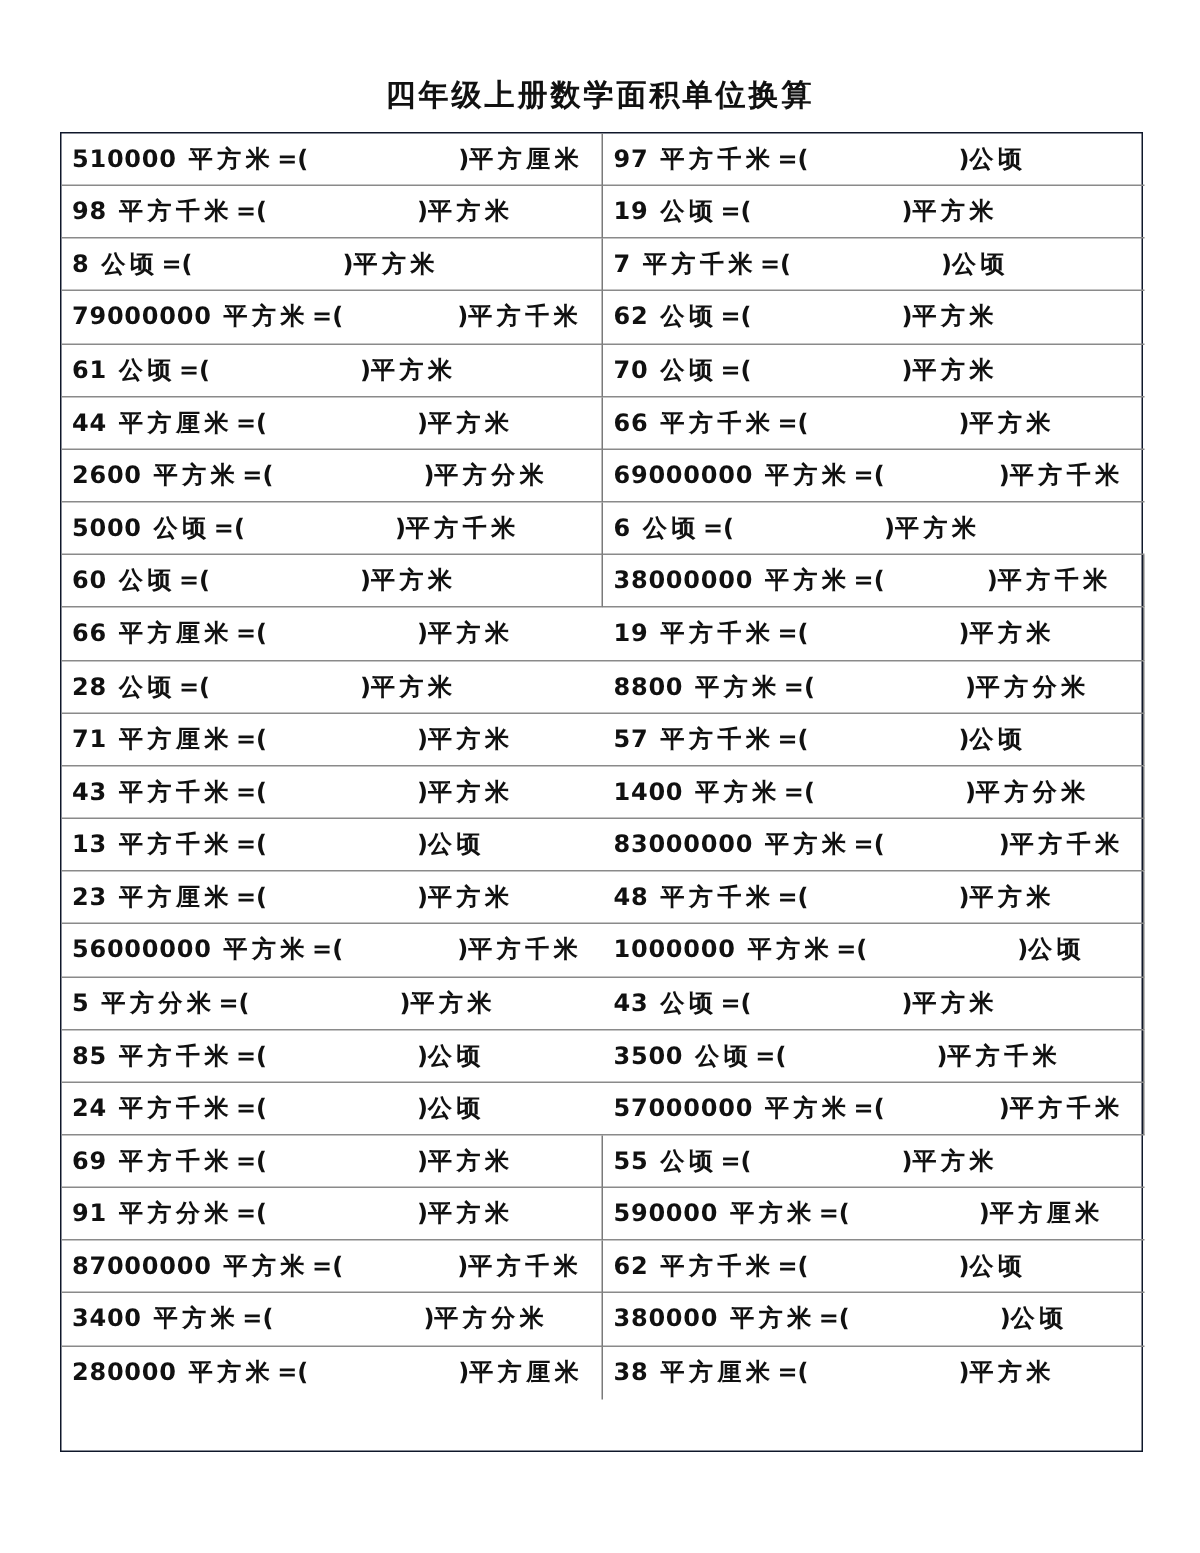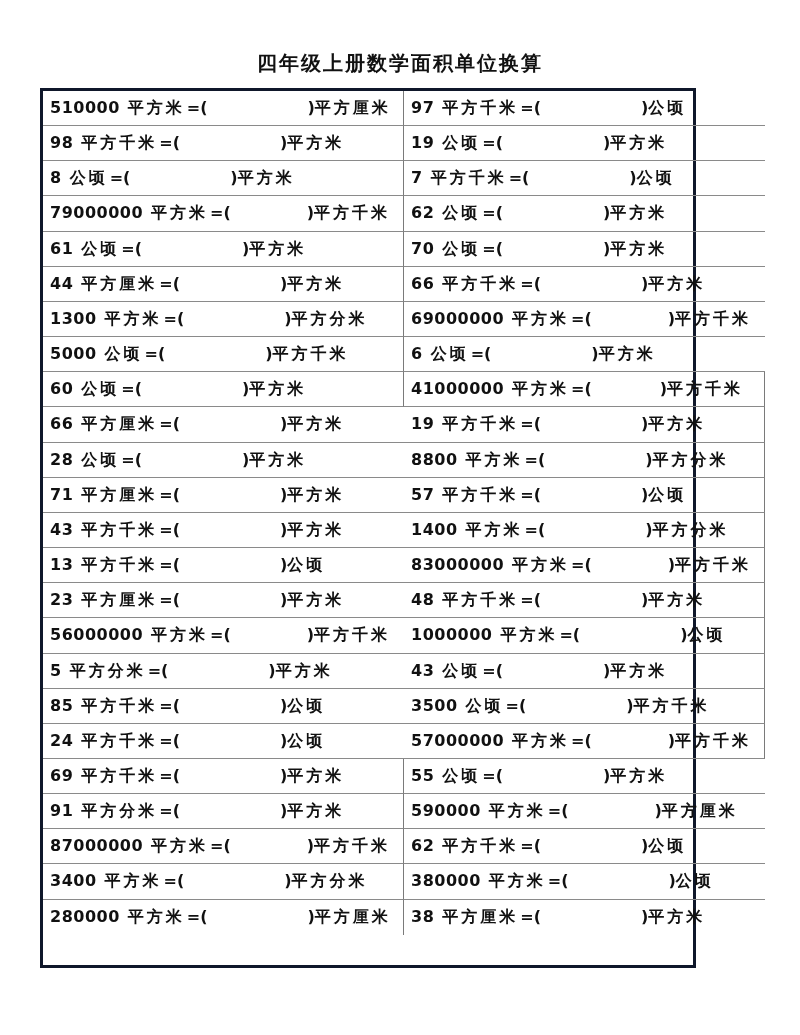--- a/index.html
+++ b/index.html
@@ -23,23 +23,23 @@
     text-align: center;
     font-size: 20px;
     font-weight: bold;
     letter-spacing: 2px;
     line-height: 30px;
   }
   .sheet {
     position: absolute;
     left: 40px;
     top: 88px;
-    width: 656px;
+    width: 722px;
     height: 880px;
-    border: 3px solid #0f172a;
+    border: 1px solid #0f172a;
     box-sizing: border-box;
     display: grid;
     grid-template-columns: 361px 361px;
     grid-auto-rows: 35.16px;
     text-align: center;
   }
   .cell {
     position: relative;
     border-bottom: 1px solid #8a8a8a;
     box-sizing: border-box;
@@ -102,36 +102,36 @@
     <div class="cell">
       <div class="q"><span class="num">70</span><span class="from">公顷</span><span class="eq">=</span><span>(</span><span class="blank" style="width: 100px;"></span><span>)</span><span class="to">平方米</span></div>
     </div>
     <div class="cell left">
       <div class="q"><span class="num">44</span><span class="from">平方厘米</span><span class="eq">=</span><span>(</span><span class="blank" style="width: 100px;"></span><span>)</span><span class="to">平方米</span></div>
     </div>
     <div class="cell">
       <div class="q"><span class="num">66</span><span class="from">平方千米</span><span class="eq">=</span><span>(</span><span class="blank" style="width: 100px;"></span><span>)</span><span class="to">平方米</span></div>
     </div>
     <div class="cell left">
-      <div class="q"><span class="num">1300</span><span class="from">平方米</span><span class="eq">=</span><span>(</span><span class="blank" style="width: 100px;"></span><span>)</span><span class="to">平方分米</span></div>
+      <div class="q"><span class="num">2600</span><span class="from">平方米</span><span class="eq">=</span><span>(</span><span class="blank" style="width: 100px;"></span><span>)</span><span class="to">平方分米</span></div>
     </div>
     <div class="cell">
       <div class="q"><span class="num">69000000</span><span class="from">平方米</span><span class="eq">=</span><span>(</span><span class="blank" style="width: 76px;"></span><span>)</span><span class="to">平方千米</span></div>
     </div>
     <div class="cell left">
       <div class="q"><span class="num">5000</span><span class="from">公顷</span><span class="eq">=</span><span>(</span><span class="blank" style="width: 100px;"></span><span>)</span><span class="to">平方千米</span></div>
     </div>
     <div class="cell">
       <div class="q"><span class="num">6</span><span class="from">公顷</span><span class="eq">=</span><span>(</span><span class="blank" style="width: 100px;"></span><span>)</span><span class="to">平方米</span></div>
     </div>
     <div class="cell left">
       <div class="q"><span class="num">60</span><span class="from">公顷</span><span class="eq">=</span><span>(</span><span class="blank" style="width: 100px;"></span><span>)</span><span class="to">平方米</span></div>
     </div>
     <div class="cell left">
-      <div class="q"><span class="num">41000000</span><span class="from">平方米</span><span class="eq">=</span><span>(</span><span class="blank" style="width: 68px;"></span><span>)</span><span class="to">平方千米</span></div>
+      <div class="q"><span class="num">38000000</span><span class="from">平方米</span><span class="eq">=</span><span>(</span><span class="blank" style="width: 68px;"></span><span>)</span><span class="to">平方千米</span></div>
     </div>
     <div class="cell">
       <div class="q"><span class="num">66</span><span class="from">平方厘米</span><span class="eq">=</span><span>(</span><span class="blank" style="width: 100px;"></span><span>)</span><span class="to">平方米</span></div>
     </div>
     <div class="cell left">
       <div class="q"><span class="num">19</span><span class="from">平方千米</span><span class="eq">=</span><span>(</span><span class="blank" style="width: 100px;"></span><span>)</span><span class="to">平方米</span></div>
     </div>
     <div class="cell">
       <div class="q"><span class="num">28</span><span class="from">公顷</span><span class="eq">=</span><span>(</span><span class="blank" style="width: 100px;"></span><span>)</span><span class="to">平方米</span></div>
     </div>

